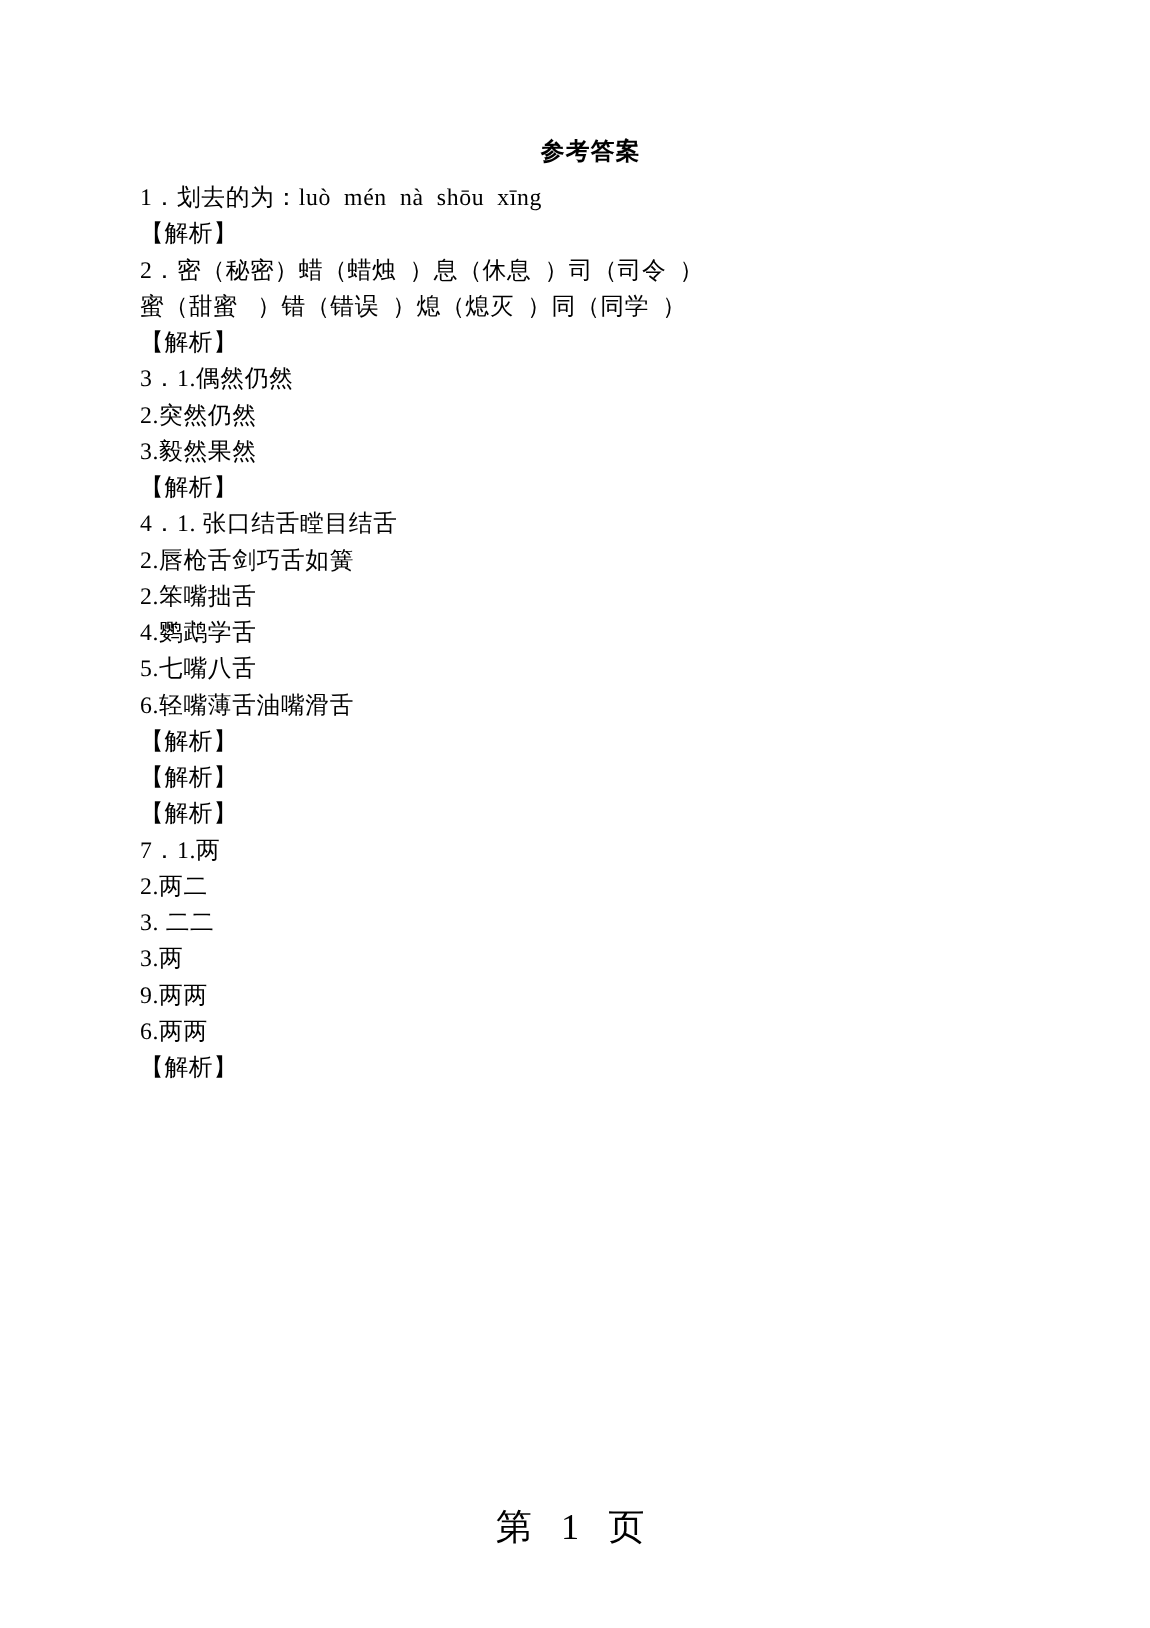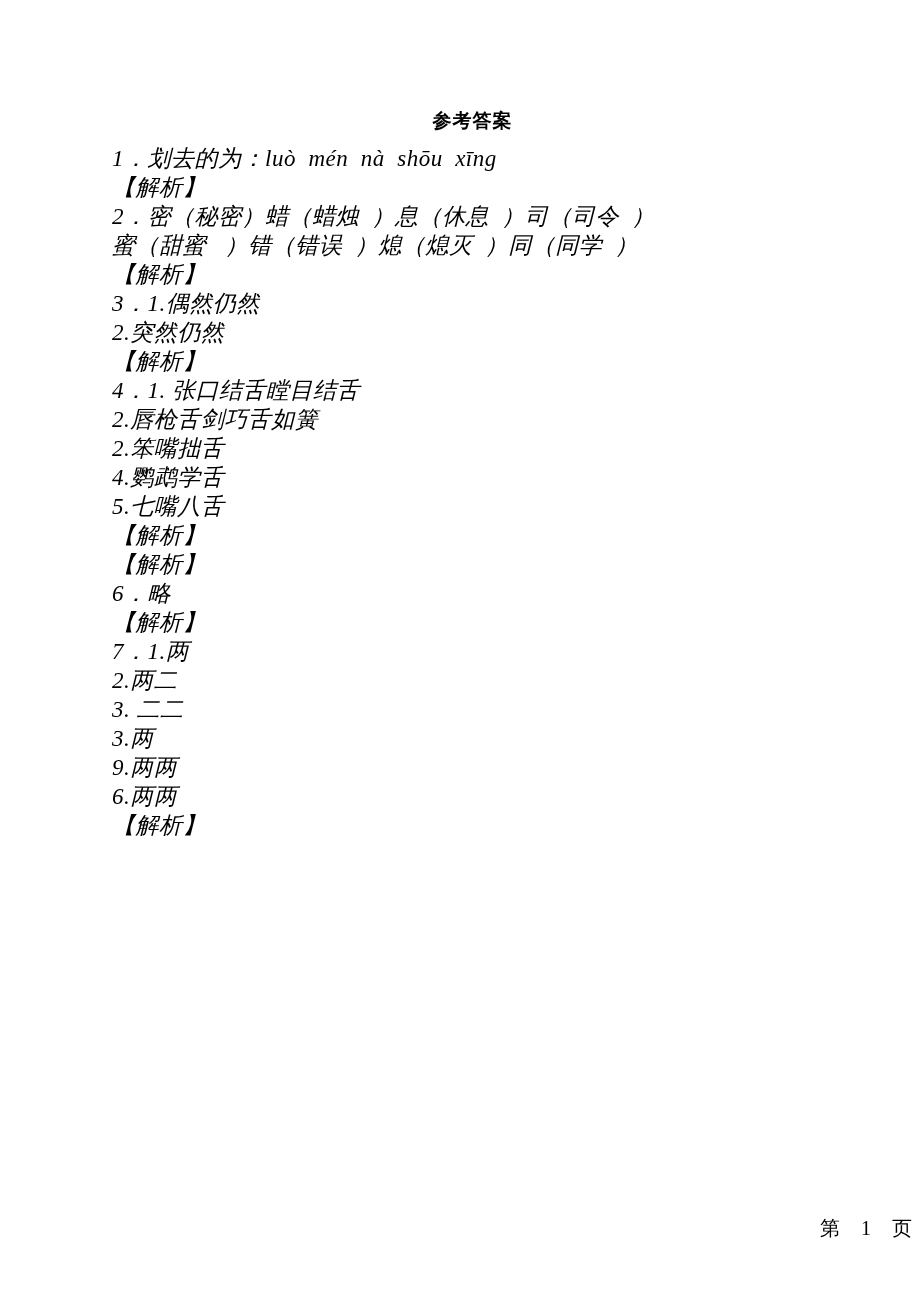--- a/index.html
+++ b/index.html
@@ -21,58 +21,58 @@
       box-sizing: border-box;
     }
     .title {
       text-align: center;
       font-size: 19px;
       font-weight: bold;
       letter-spacing: 1px;
       margin-bottom: 10px;
     }
     .line {
-      font-size: 23px;
+      font-size: 19px;
       line-height: 29px;
       white-space: pre;
       letter-spacing: 0.5px;
-      font-style: italic;
     }
     .footer {
       position: absolute;
       bottom: 60px;
       left: 0;
       right: 0;
-      text-align: right;
-      font-size: 20px;
+      text-align: center;
+      font-size: 29px;
       letter-spacing: 8px;
       font-family: "SimSun", "宋体", serif;
     }
   </style>
 </head>
 <body>
 
 <div class="page">
   <div class="title">参考答案</div>
   <div class="line">1．划去的为：luò  mén  nà  shōu  xīng</div>
   <div class="line">【解析】</div>
   <div class="line">2．密（秘密）蜡（蜡烛  ）息（休息  ）司（司令  ）</div>
   <div class="line">蜜（甜蜜   ）错（错误  ）熄（熄灭  ）同（同学  ）</div>
   <div class="line">【解析】</div>
   <div class="line">3．1.偶然仍然</div>
   <div class="line">2.突然仍然</div>
+  <div class="line">3.毅然果然</div>
   <div class="line">【解析】</div>
   <div class="line">4．1. 张口结舌瞠目结舌</div>
   <div class="line">2.唇枪舌剑巧舌如簧</div>
   <div class="line">2.笨嘴拙舌</div>
   <div class="line">4.鹦鹉学舌</div>
   <div class="line">5.七嘴八舌</div>
+  <div class="line">6.轻嘴薄舌油嘴滑舌</div>
   <div class="line">【解析】</div>
   <div class="line">【解析】</div>
-  <div class="line">6．略</div>
   <div class="line">【解析】</div>
   <div class="line">7．1.两</div>
   <div class="line">2.两二</div>
   <div class="line">3. 二二</div>
   <div class="line">3.两</div>
   <div class="line">9.两两</div>
   <div class="line">6.两两</div>
   <div class="line">【解析】</div>
 </div>
 

